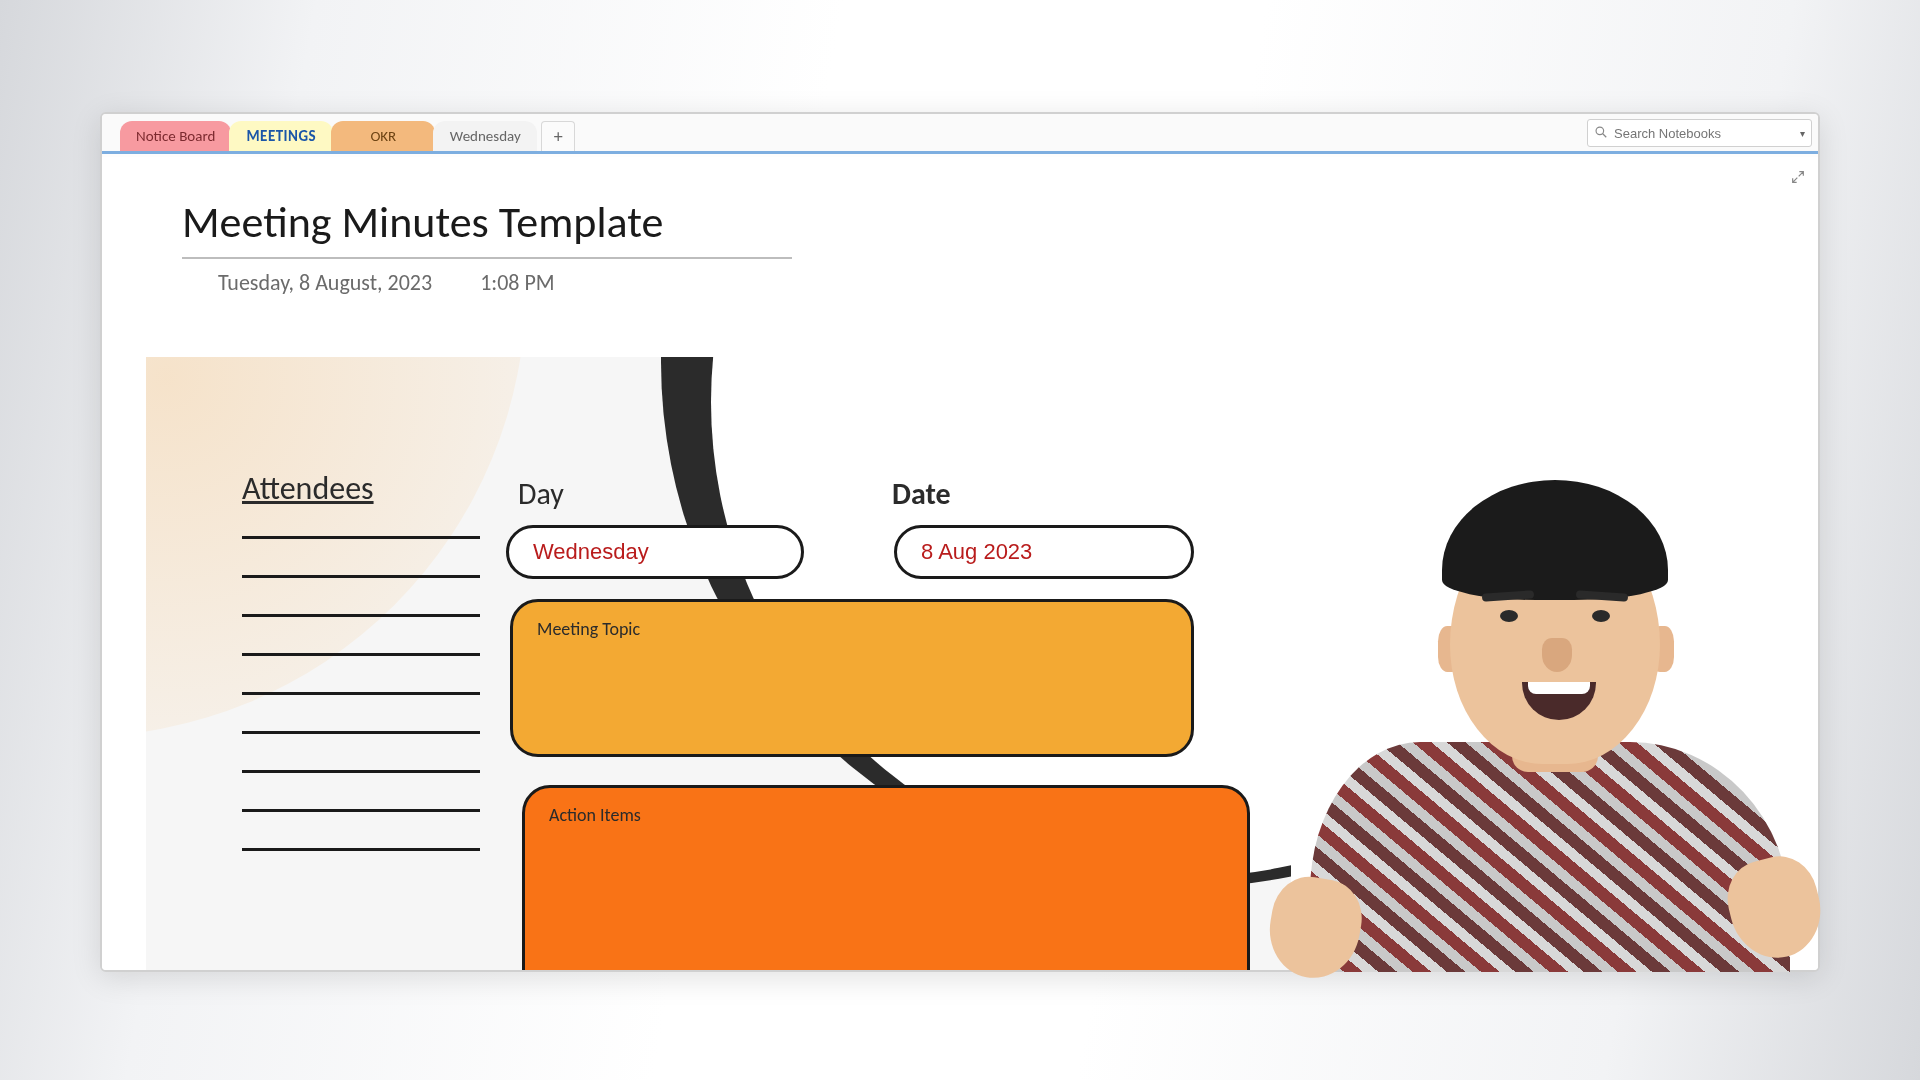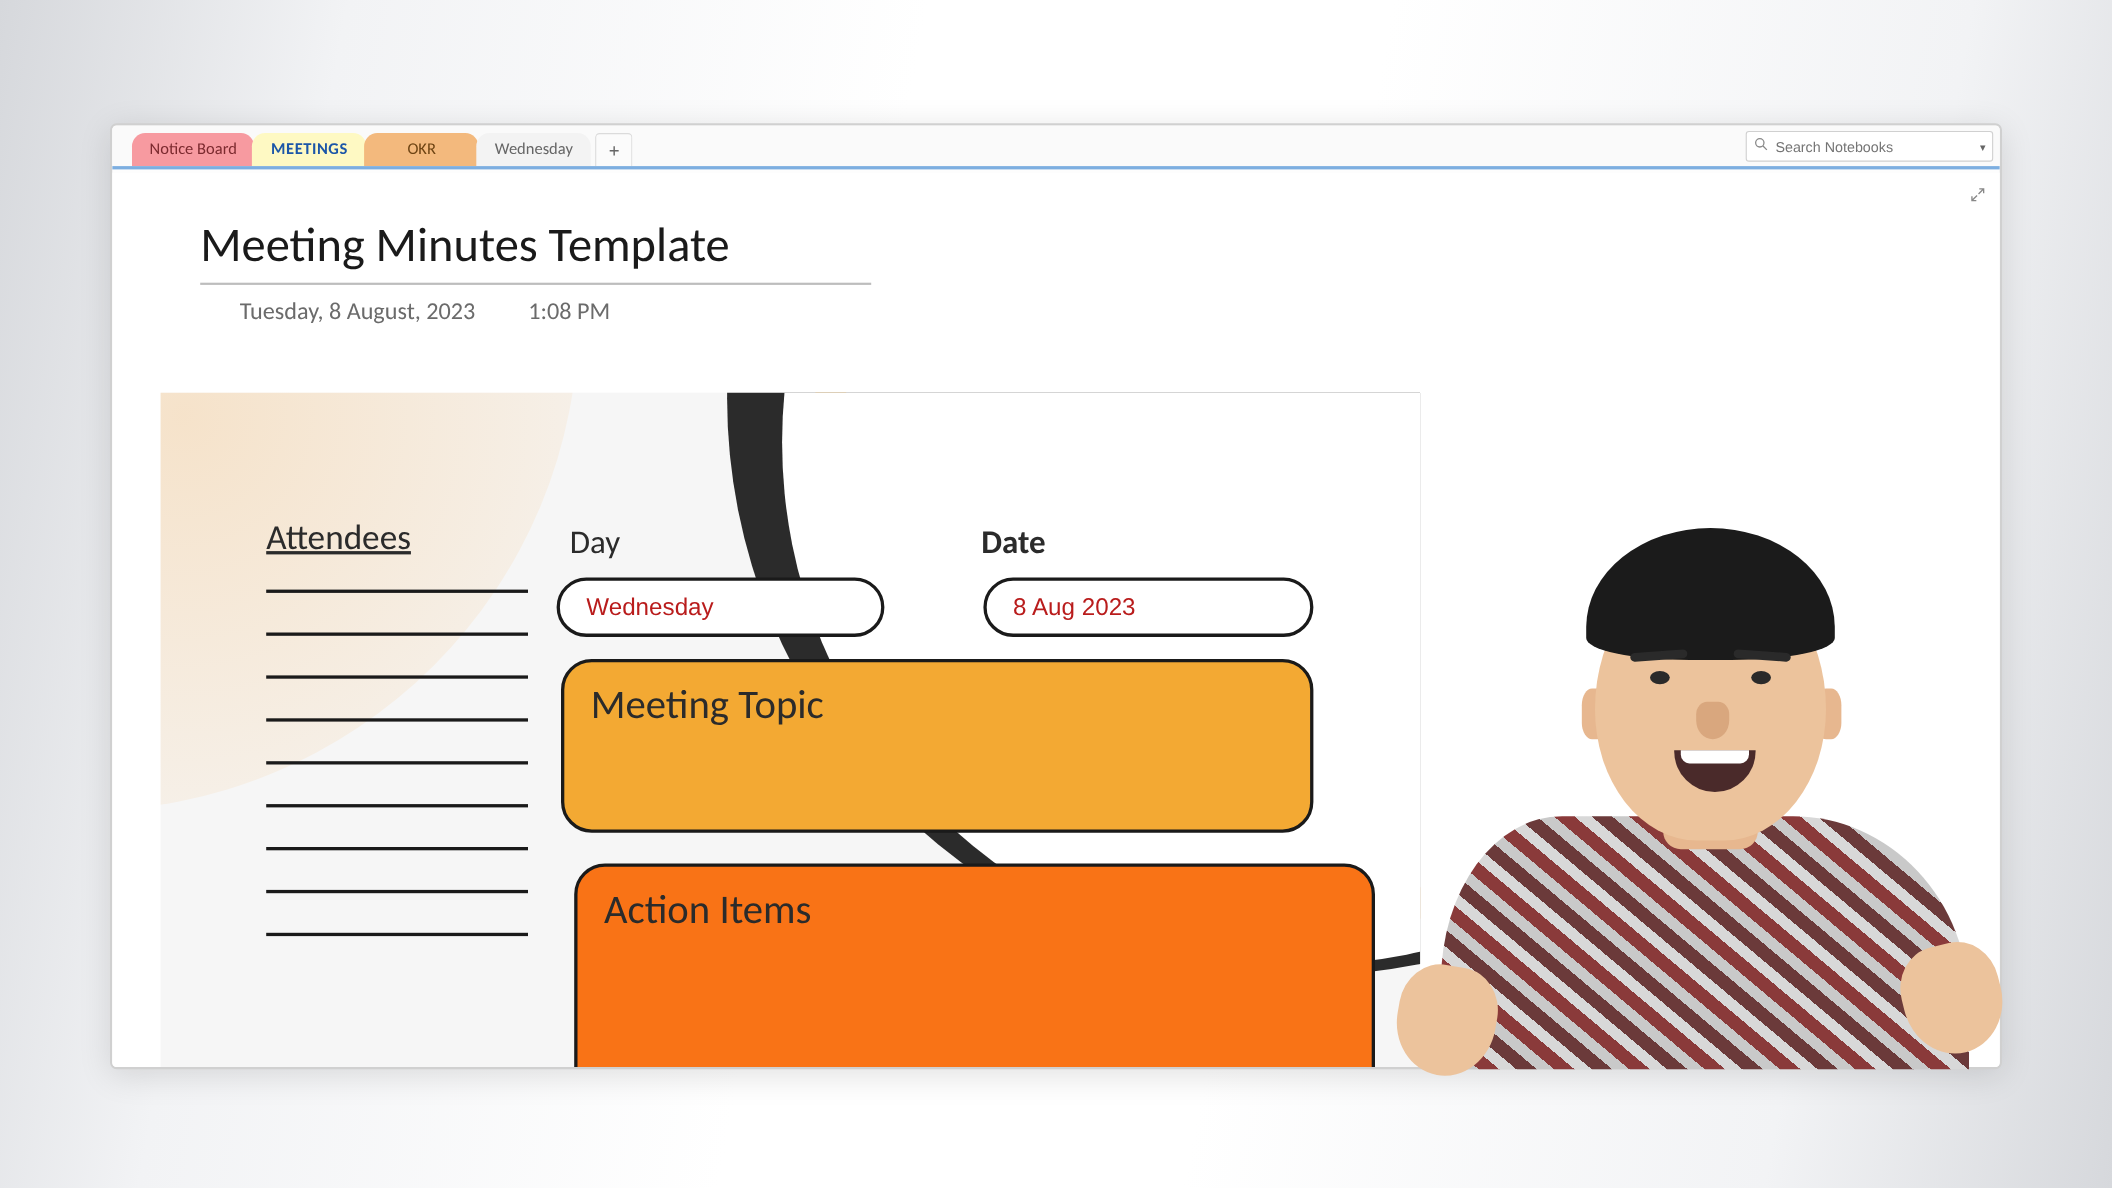--- a/index.html
+++ b/index.html
@@ -141,21 +141,21 @@
     padding: 16px 24px;
   }
   .box-topic {
     left: 364px; top: 242px; width: 684px; height: 158px;
     background: #f3a933;
   }
   .box-action {
     left: 376px; top: 428px; width: 728px; height: 220px;
     background: #f97316;
   }
-  .bigbox-title { font-size: 37px; color: #2b2b2b; }
+  .bigbox-title { font-size: 18px; color: #2b2b2b; }
 
   
   .presenter {
     position: absolute;
     left: 1260px; top: 590px;
     width: 570px; height: 382px;
     overflow: visible;
   }
   .p-body {
     position: absolute; left: 50px; bottom: 0;

